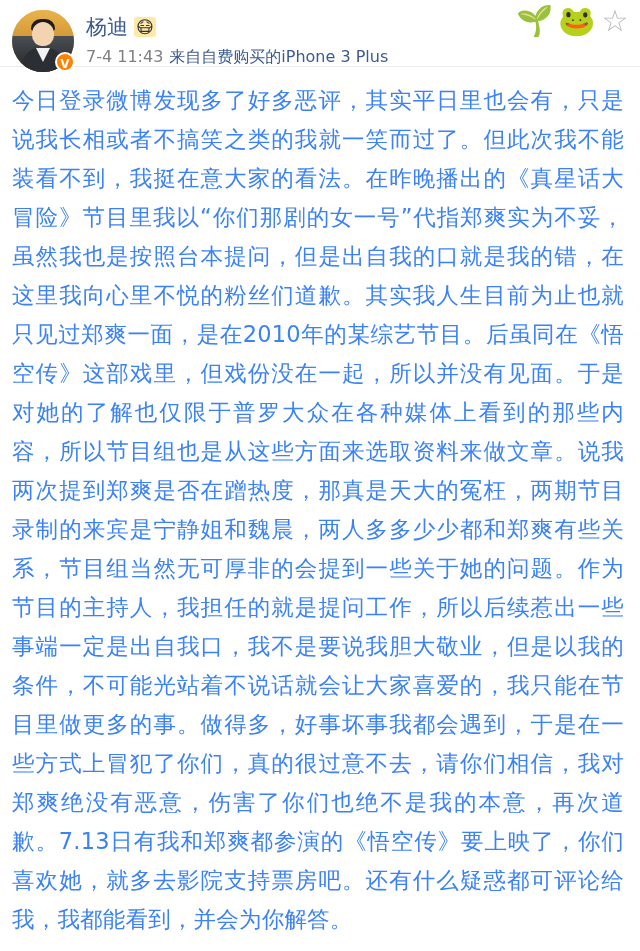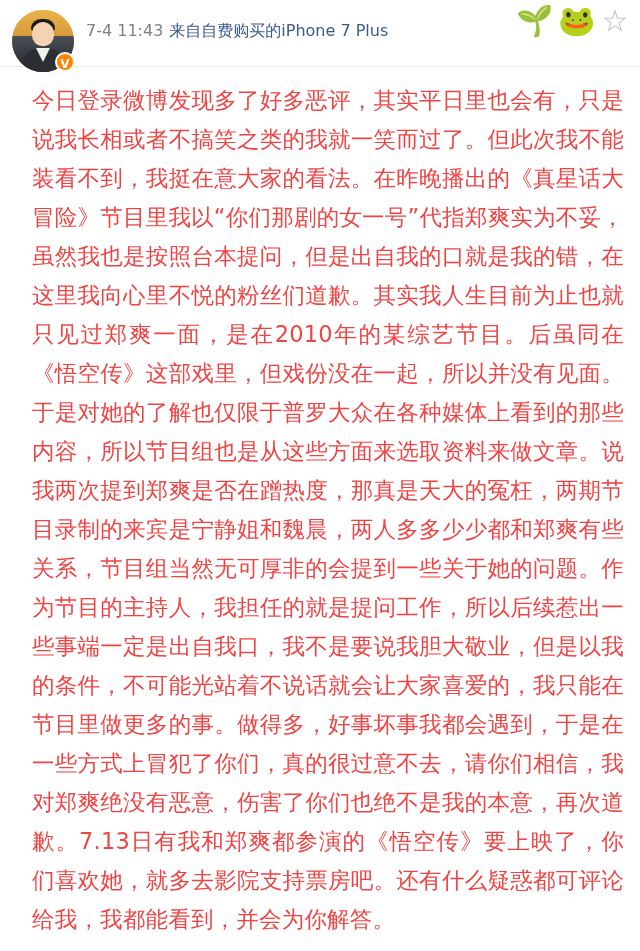--- a/index.html
+++ b/index.html
@@ -173,24 +173,24 @@
     text-align: center;
   }
 
   
   .divider {
     height: 1px;
     background: #ececec;
     margin: 0 0 0 0;
   }
   .content {
-    padding: 14px 16px 10px 32px;
+    padding: 14px 16px 10px 12px;
     font-size: 22.5px;
     line-height: 39px;
-    color: #ef4444;
+    color: #3b82f6;
     letter-spacing: 0.2px;
     text-align: justify;
     word-break: break-all;
   }
 
   .bottom-strip {
     position: absolute;
     left: 0;
     right: 0;
     bottom: 0;
@@ -211,22 +211,26 @@
         <div class="bg-bottom"></div>
         <div class="body"></div>
         <div class="collar"></div>
         <div class="hair"></div>
         <div class="face"></div>
       </div>
       <div class="verify-badge">V</div>
     </div>
 
     <div class="head-text">
+      <div class="name-row">
+        <span class="user-name">杨迪</span>
+        <span class="name-emoji">😷</span>
+      </div>
       <div class="meta-row">
-        <span class="meta-time">7-4 11:43</span><span class="meta-source">来自自费购买的iPhone 7 Plus</span>
+        <span class="meta-time">7-4 11:43</span><span class="meta-source">来自自费购买的iPhone 3 Plus</span>
       </div>
     </div>
 
     <div class="top-right">
       <span class="star-icon">🌱</span>
       <span class="star-icon">🐸</span>
       <span class="star-icon">☆</span>
     </div>
 
   </div>

